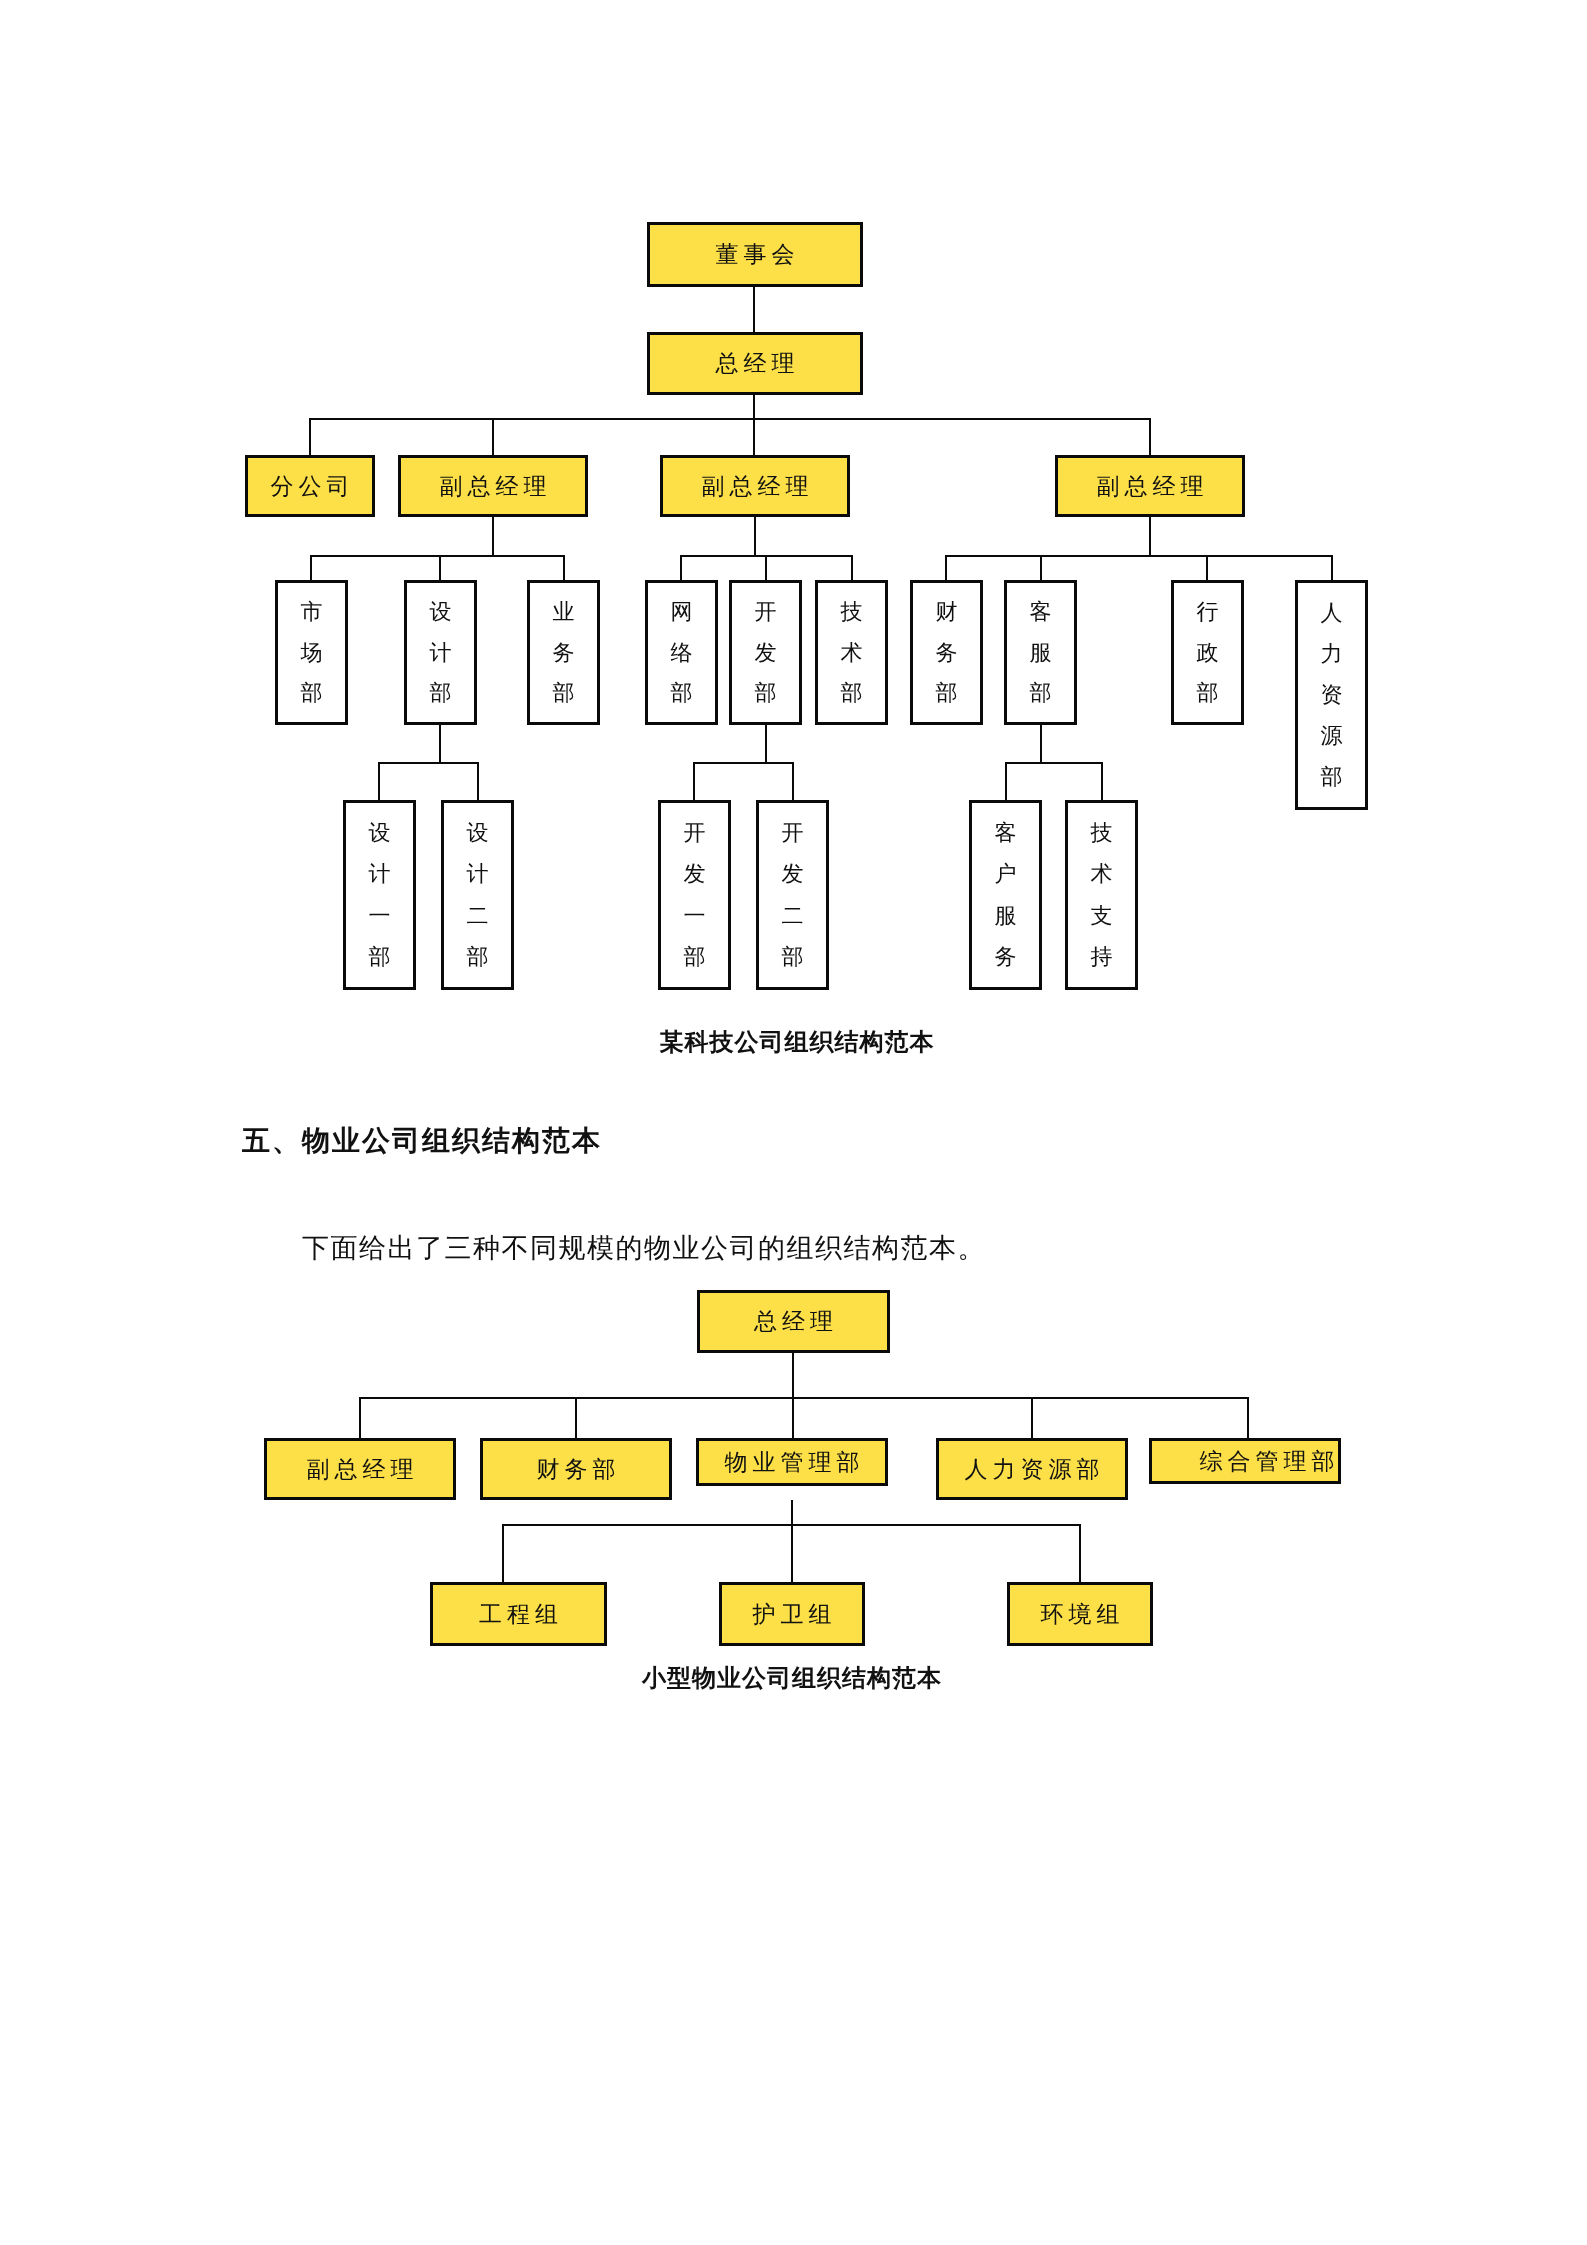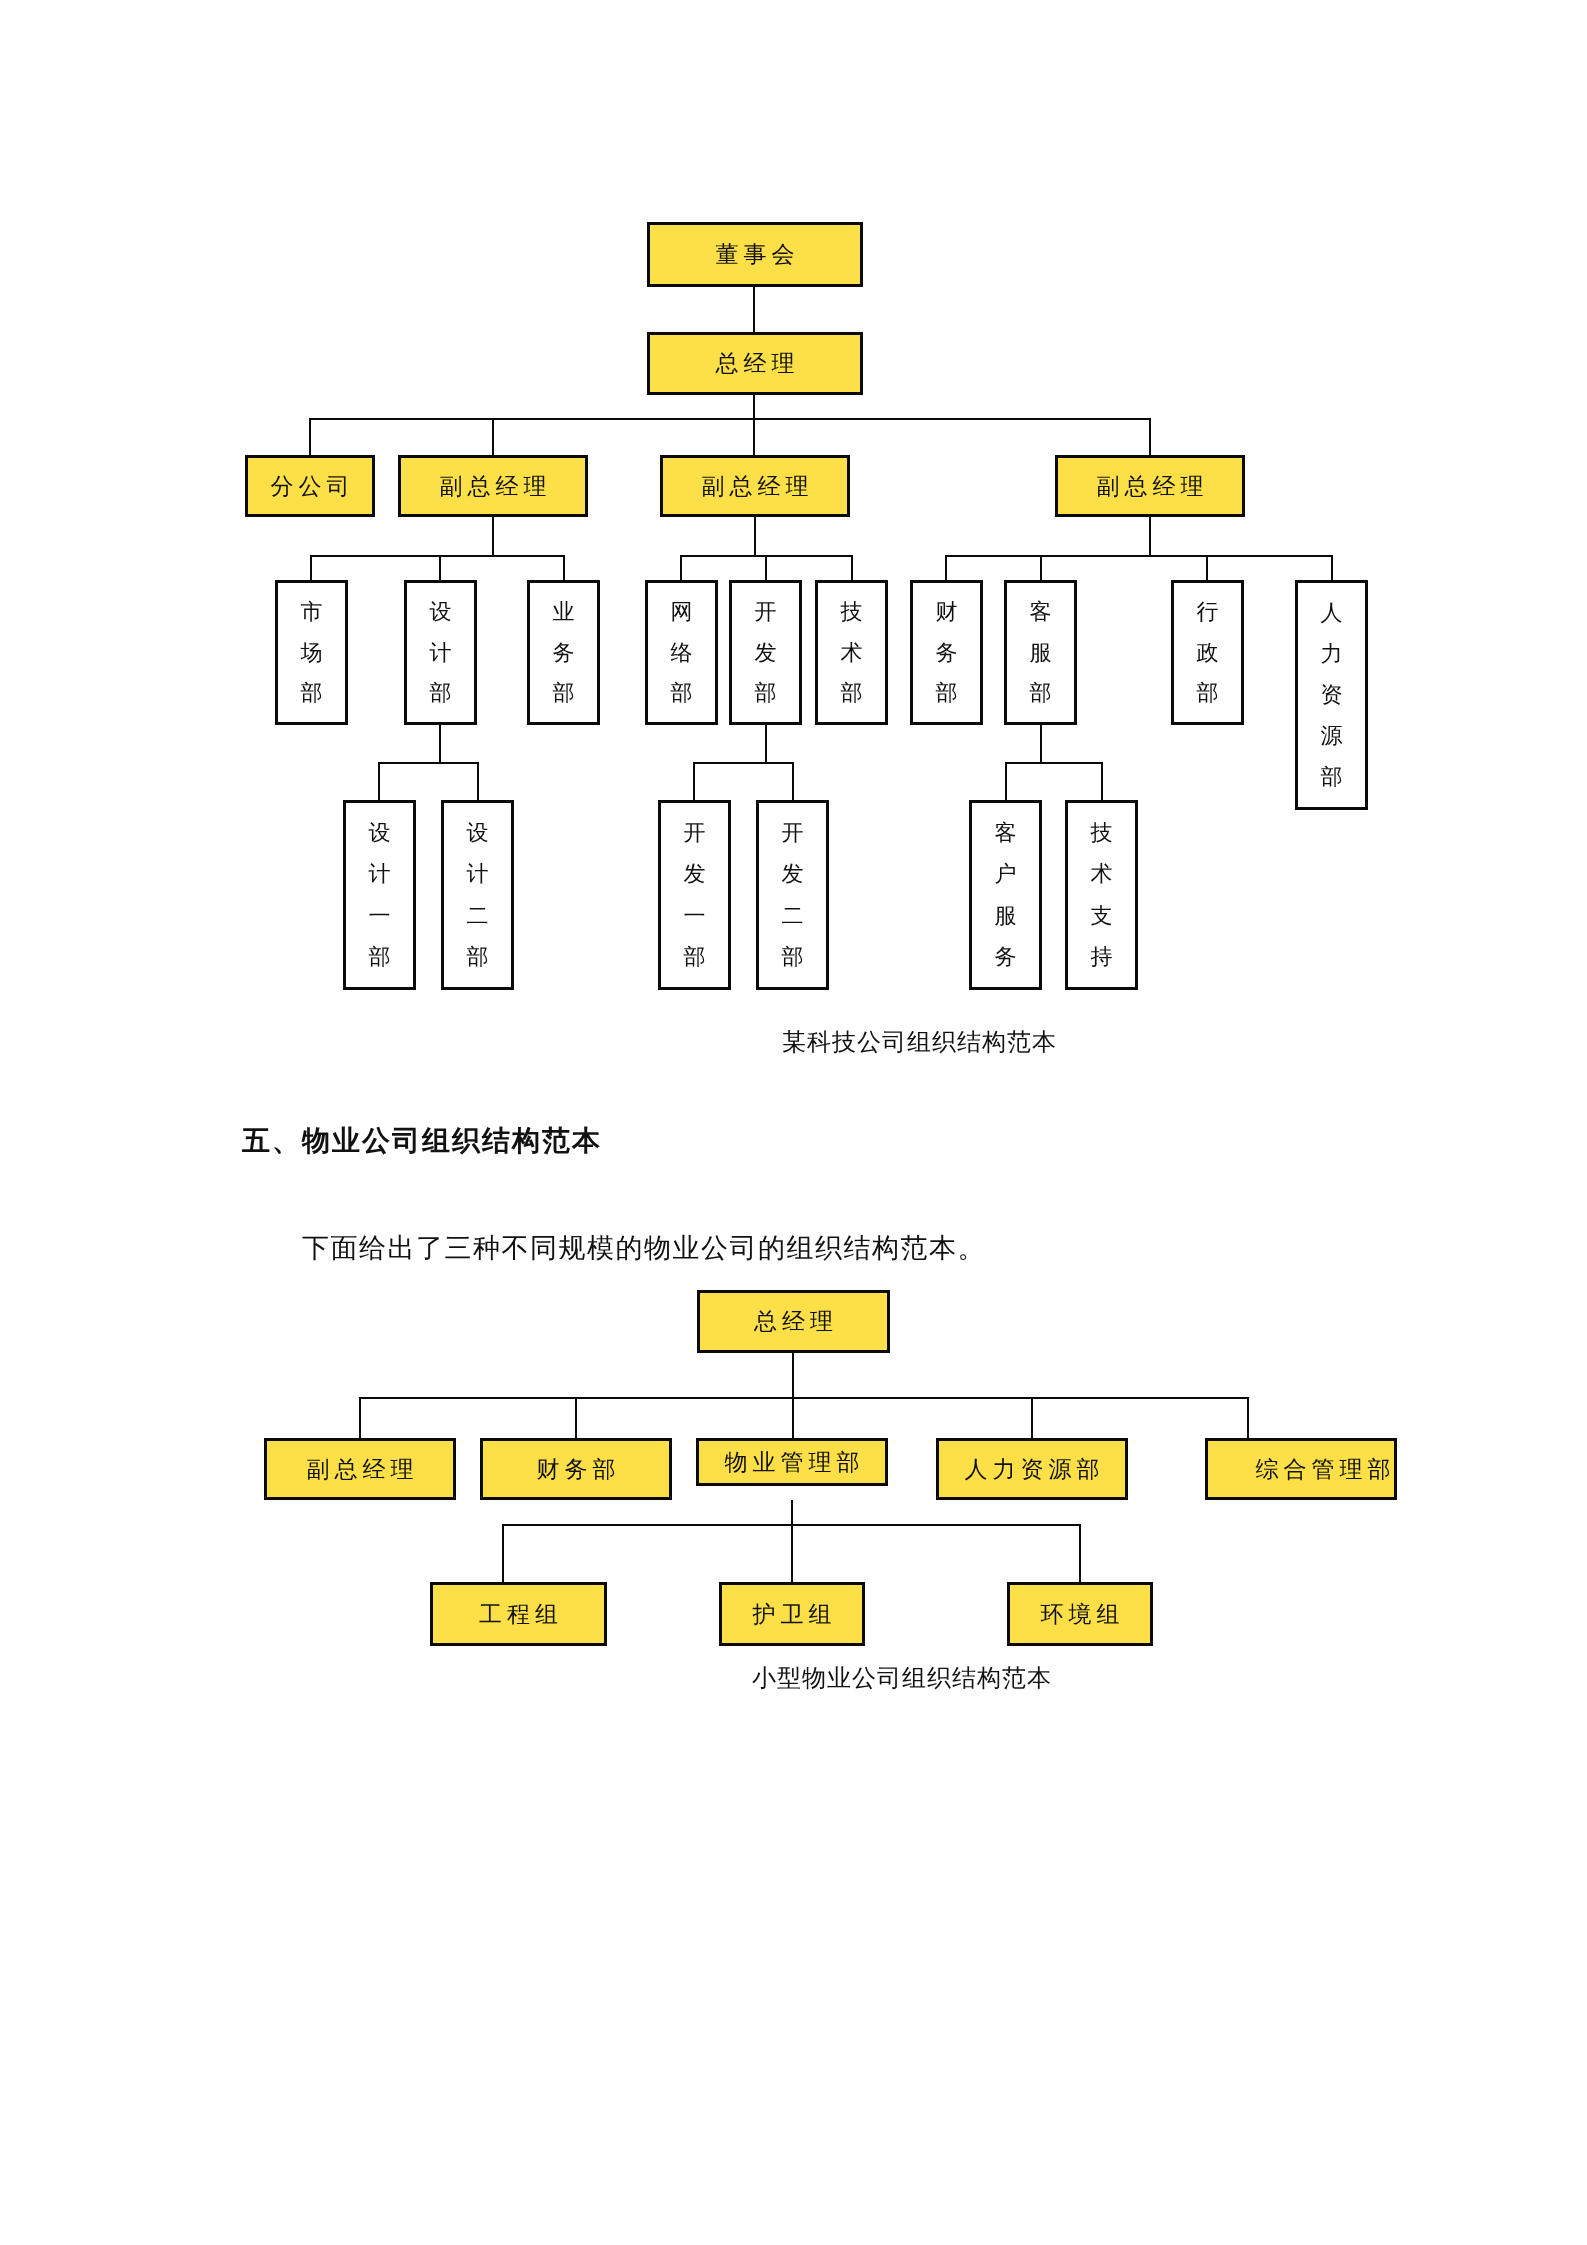--- a/index.html
+++ b/index.html
@@ -40,23 +40,23 @@
     text-indent:0;
   }
   .vnode span{display:block;line-height:1;}
   
   .hline,.vline{position:absolute;background:#0a0a0a;}
   .hline{height:2px;}
   .vline{width:2px;}
   
   .caption{
     position:absolute;
-    font-weight:normal;
+    font-weight:bold;
     font-size:24px;
-    text-align:right;
+    text-align:center;
     letter-spacing:1px;
     white-space:nowrap;
   }
   .heading{
     position:absolute;
     font-weight:bold;
     font-size:28px;
     letter-spacing:2px;
     white-space:nowrap;
   }
@@ -235,21 +235,21 @@
   <div class="vline" style="left:359px;top:1397px;height:41px;"></div>
   <div class="vline" style="left:575px;top:1397px;height:41px;"></div>
   <div class="vline" style="left:792px;top:1397px;height:41px;"></div>
   <div class="vline" style="left:1031px;top:1397px;height:41px;"></div>
   <div class="vline" style="left:1247px;top:1397px;height:41px;"></div>
 
   <div class="node" style="left:264px;top:1438px;width:192px;height:62px;">副总经理</div>
   <div class="node" style="left:480px;top:1438px;width:192px;height:62px;">财务部</div>
   <div class="node" style="left:696px;top:1438px;width:192px;height:48px;">物业管理部</div>
   <div class="node" style="left:936px;top:1438px;width:192px;height:62px;">人力资源部</div>
-  <div class="node" style="left:1205px;top:1438px;width:192px;height:62px;padding-left:44px;">综合管理部</div>
+  <div class="node" style="left:1149px;top:1438px;width:192px;height:46px;padding-left:44px;">综合管理部</div>
 
   <div class="vline" style="left:791px;top:1500px;height:24px;"></div>
   <div class="hline" style="left:502px;top:1524px;width:579px;"></div>
   <div class="vline" style="left:502px;top:1524px;height:58px;"></div>
   <div class="vline" style="left:791px;top:1524px;height:58px;"></div>
   <div class="vline" style="left:1079px;top:1524px;height:58px;"></div>
 
   <div class="node" style="left:430px;top:1582px;width:177px;height:64px;">工程组</div>
   <div class="node" style="left:719px;top:1582px;width:146px;height:64px;">护卫组</div>
   <div class="node" style="left:1007px;top:1582px;width:146px;height:64px;">环境组</div>

